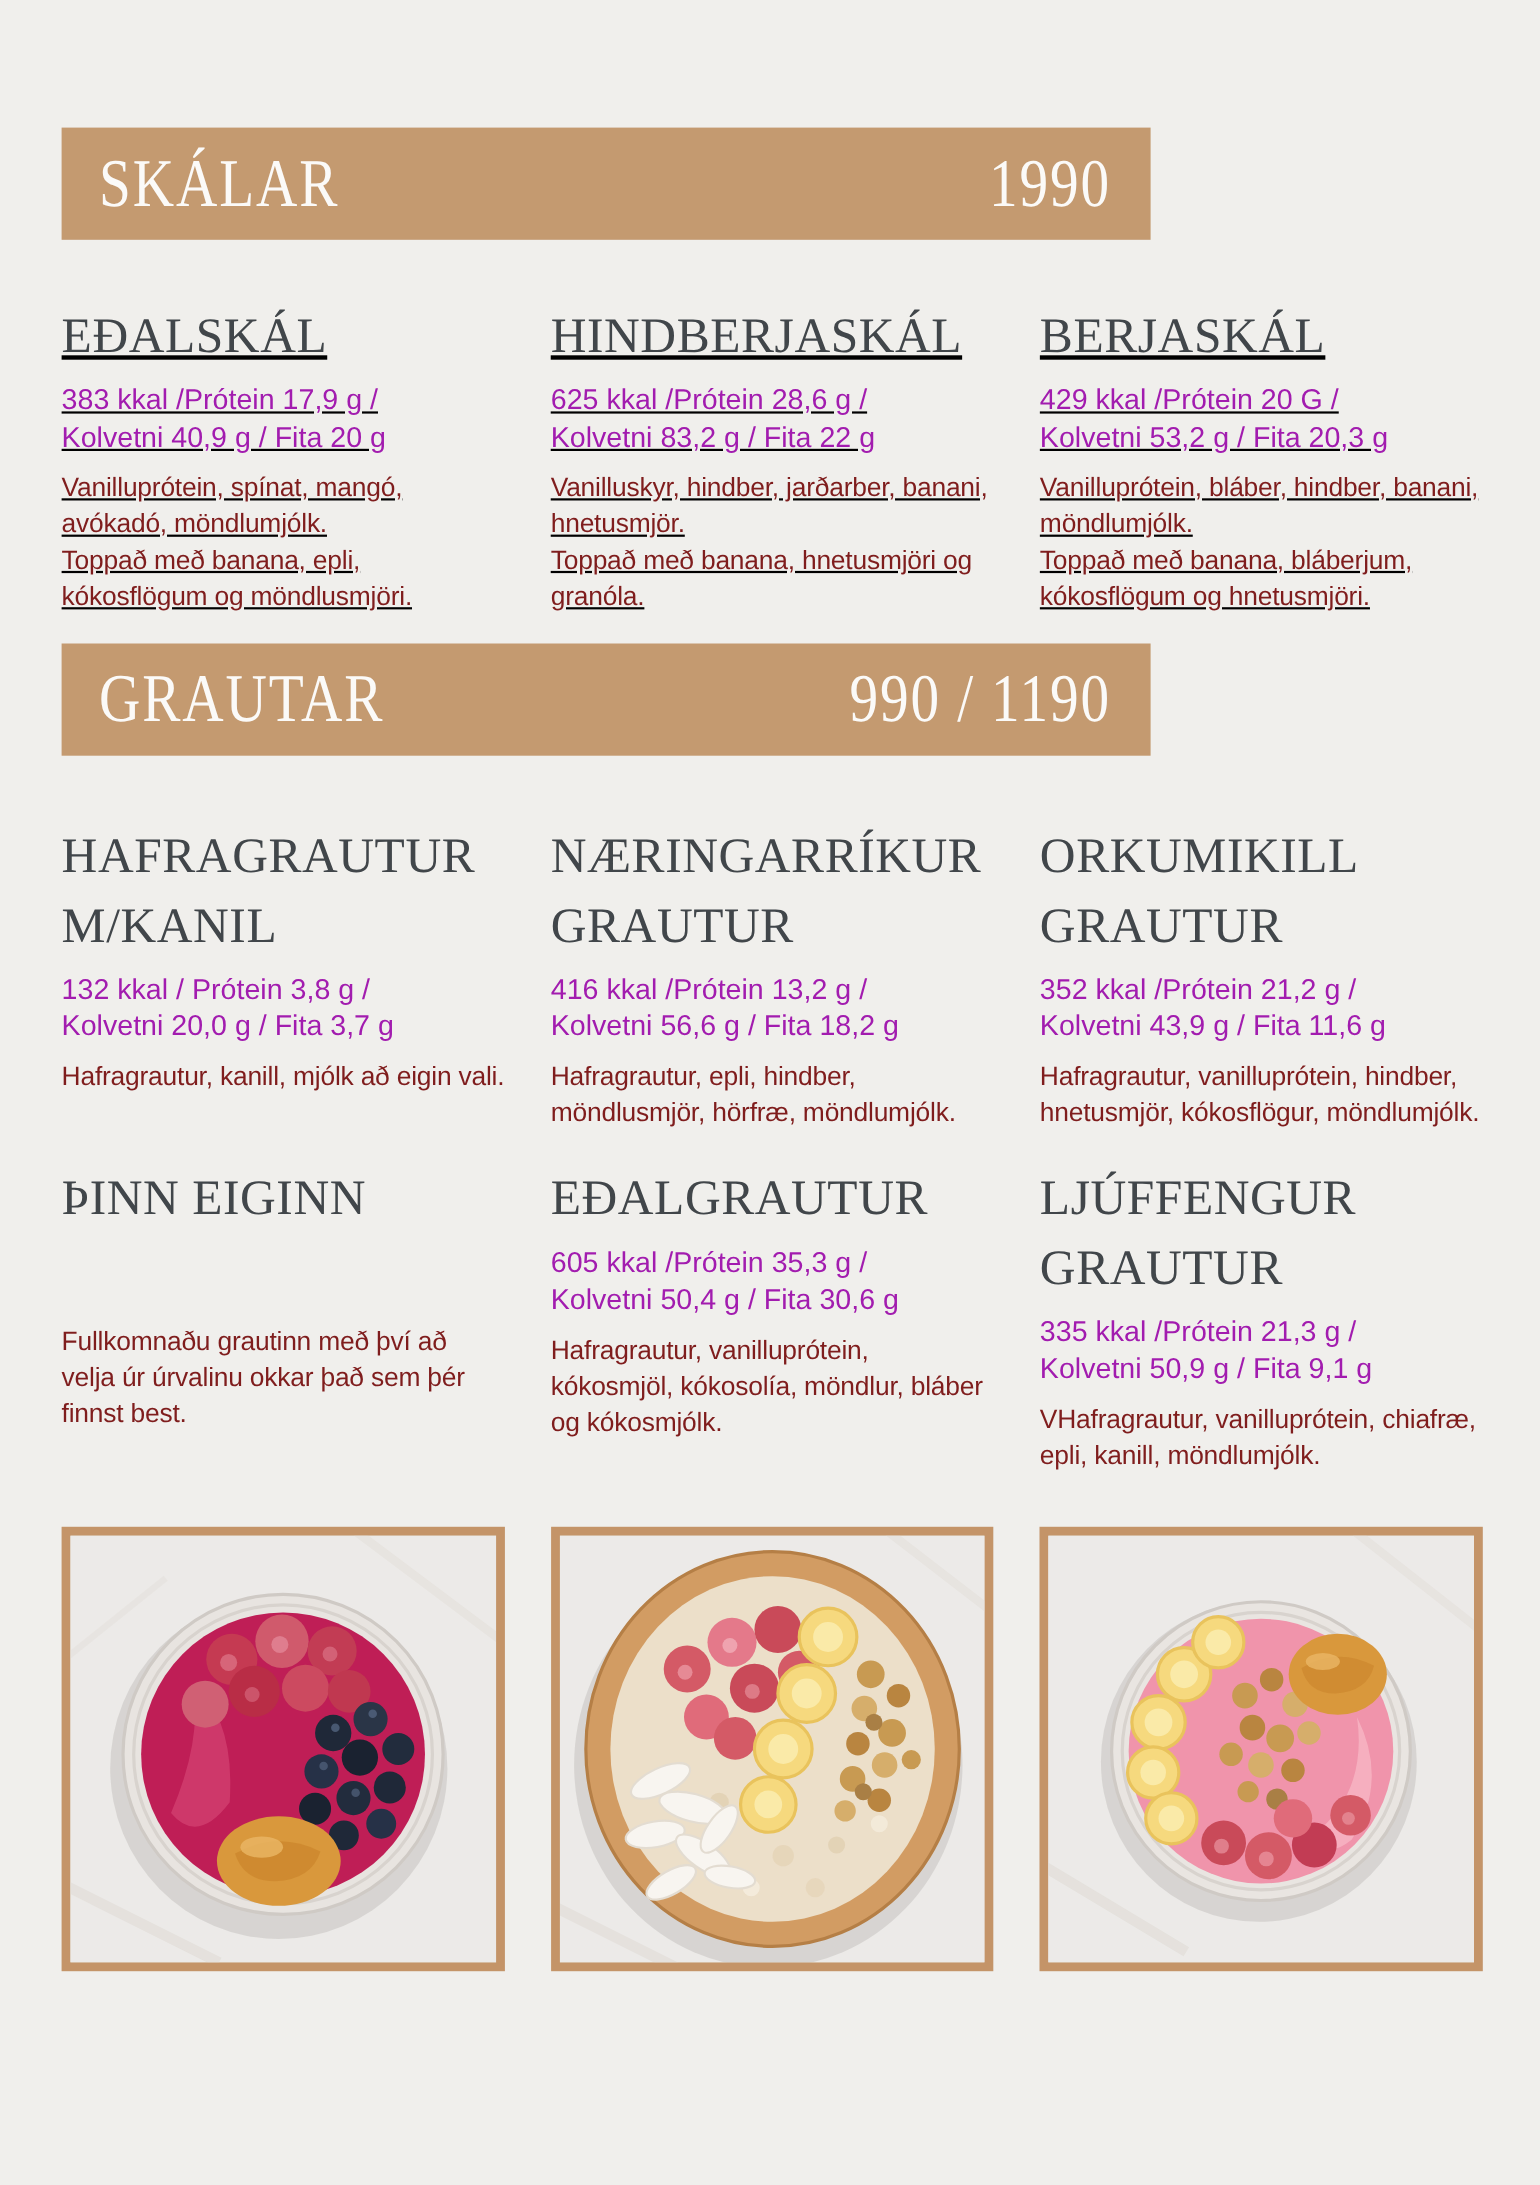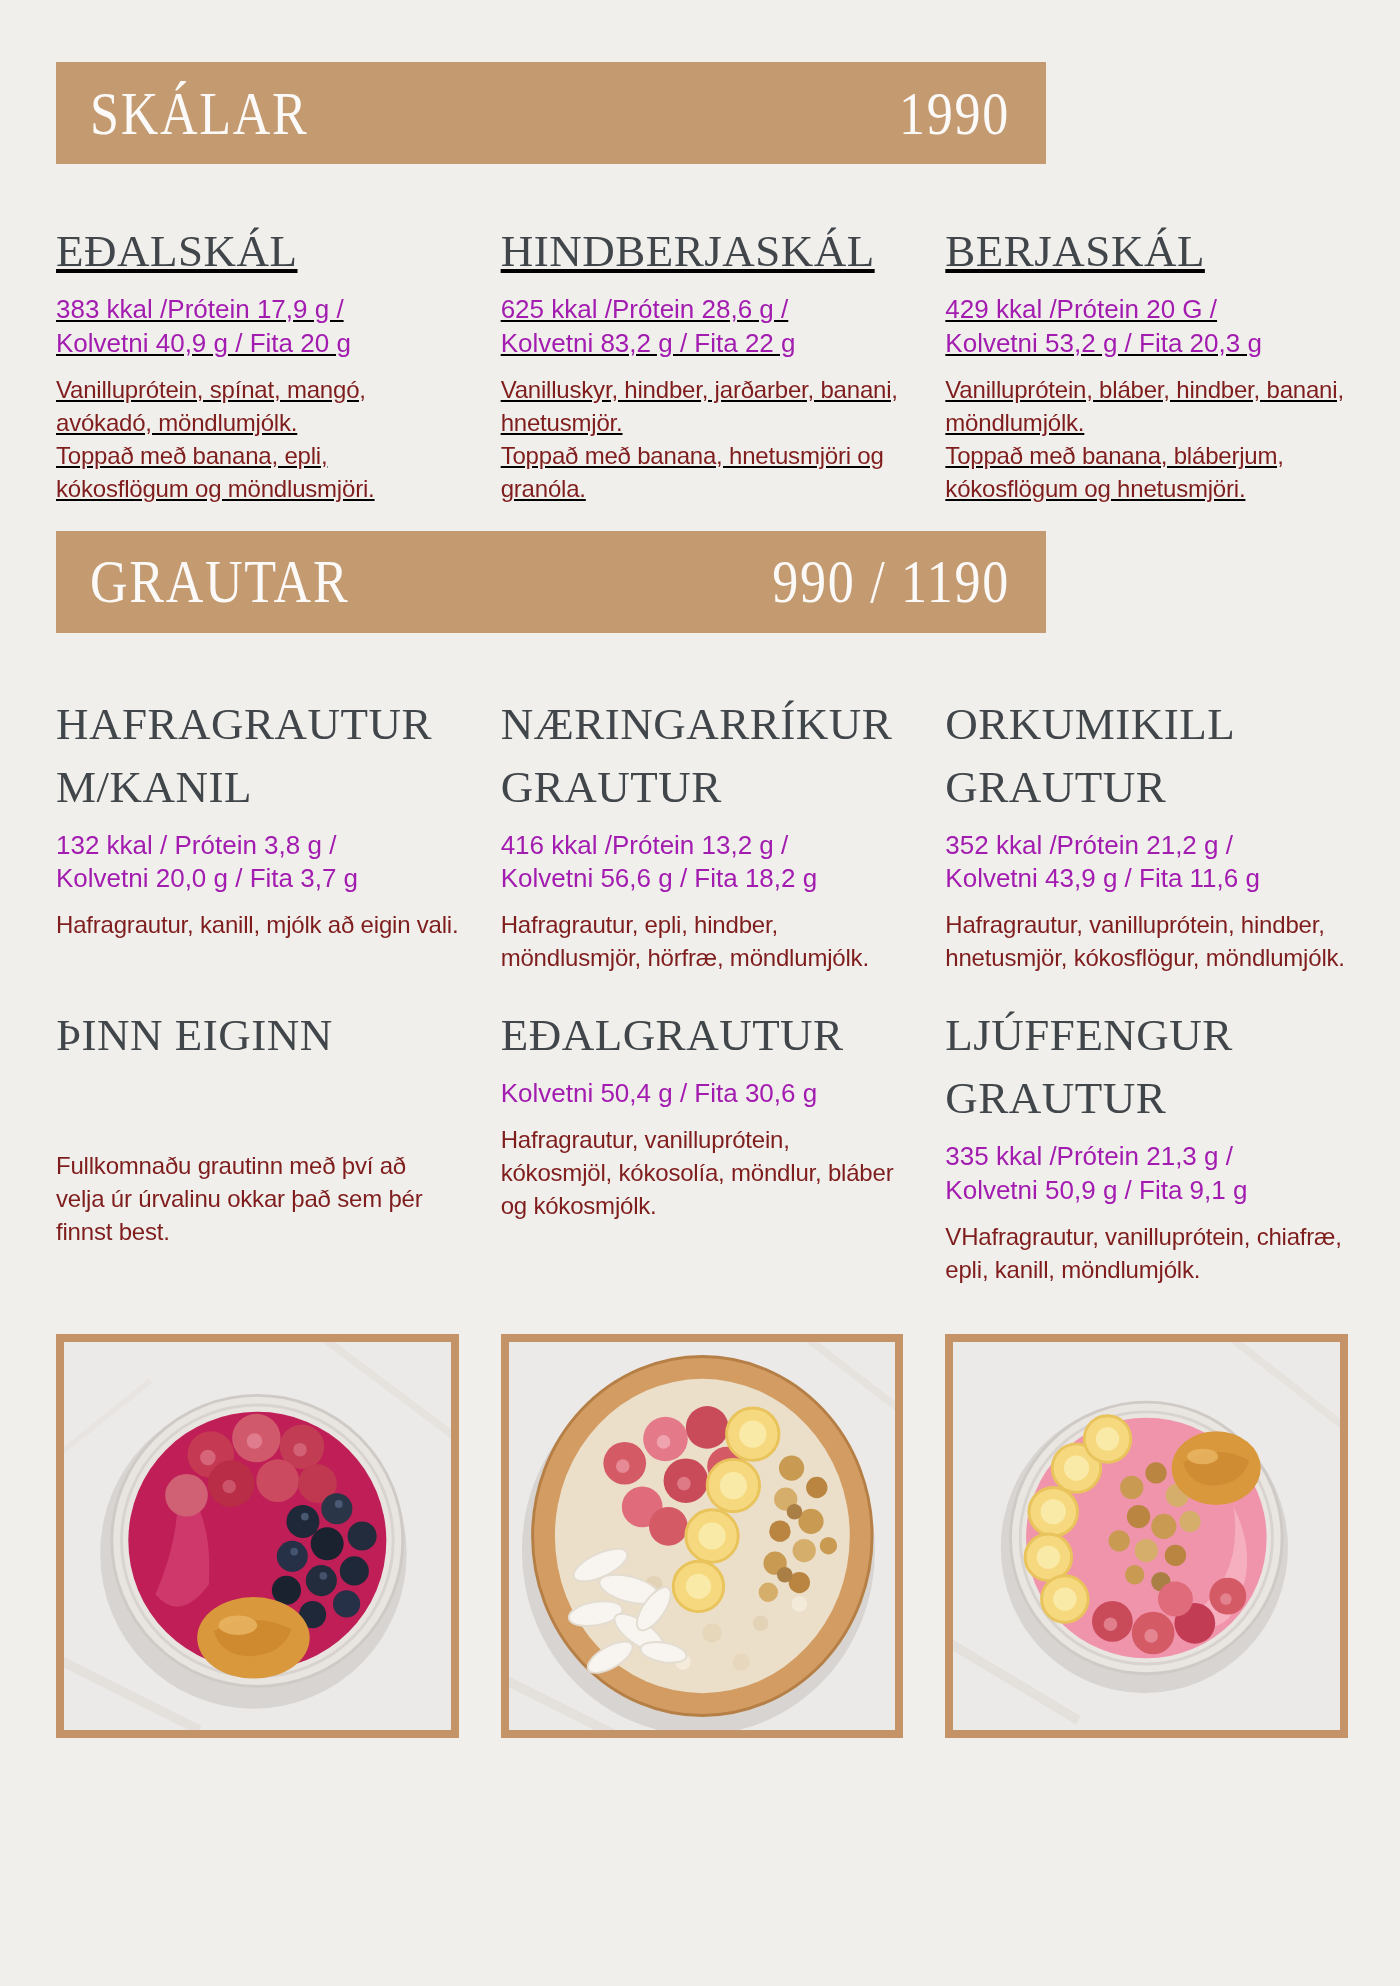--- a/index.html
+++ b/index.html
@@ -7,21 +7,21 @@
     width: 1400px;
     min-height: 1986px;
     background: #f0efec;
     font-family: "Liberation Sans", sans-serif;
     -webkit-font-smoothing: antialiased;
   }
   .page {
     box-sizing: border-box;
     width: 1400px;
     min-height: 1986px;
-    padding: 62px 52px 60px 56px;
+    padding: 116px 52px 60px 56px;
   }
   
   .band {
     box-sizing: border-box;
     width: 990px;
     height: 102px;
     background: #c49a70;
     display: flex;
     justify-content: space-between;
     align-items: center;
@@ -181,20 +181,21 @@
     <article class="item item--no-macros">
       <h3 class="item-title">ÞINN EIGINN</h3>
       <div class="desc">
         <p>Fullkomnaðu grautinn með því að velja úr úrvalinu okkar það sem þér finnst best.</p>
       </div>
     </article>
 
     <article class="item">
       <h3 class="item-title">EÐALGRAUTUR</h3>
       <p class="macros">
+        <span class="macros-line">605 kkal /Prótein 35,3 g /</span>
         <span class="macros-line">Kolvetni 50,4 g / Fita 30,6 g</span>
       </p>
       <div class="desc">
         <p>Hafragrautur, vanilluprótein, kókosmjöl, kókosolía, möndlur, bláber og kókosmjólk.</p>
       </div>
     </article>
 
     <article class="item">
       <h3 class="item-title">LJÚFFENGUR GRAUTUR</h3>
       <p class="macros">

